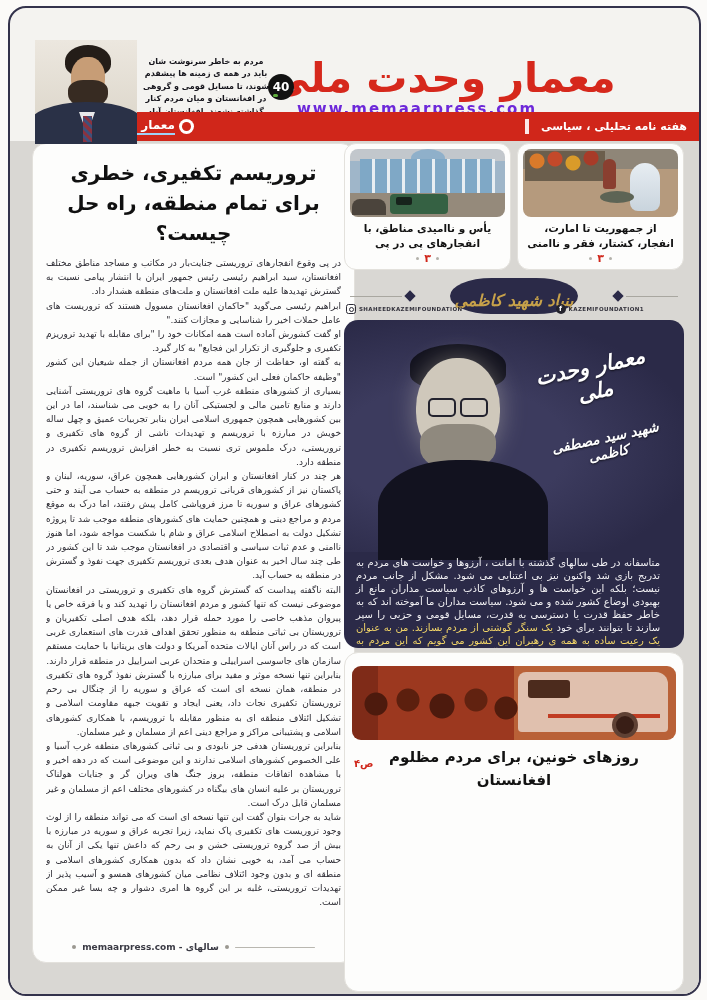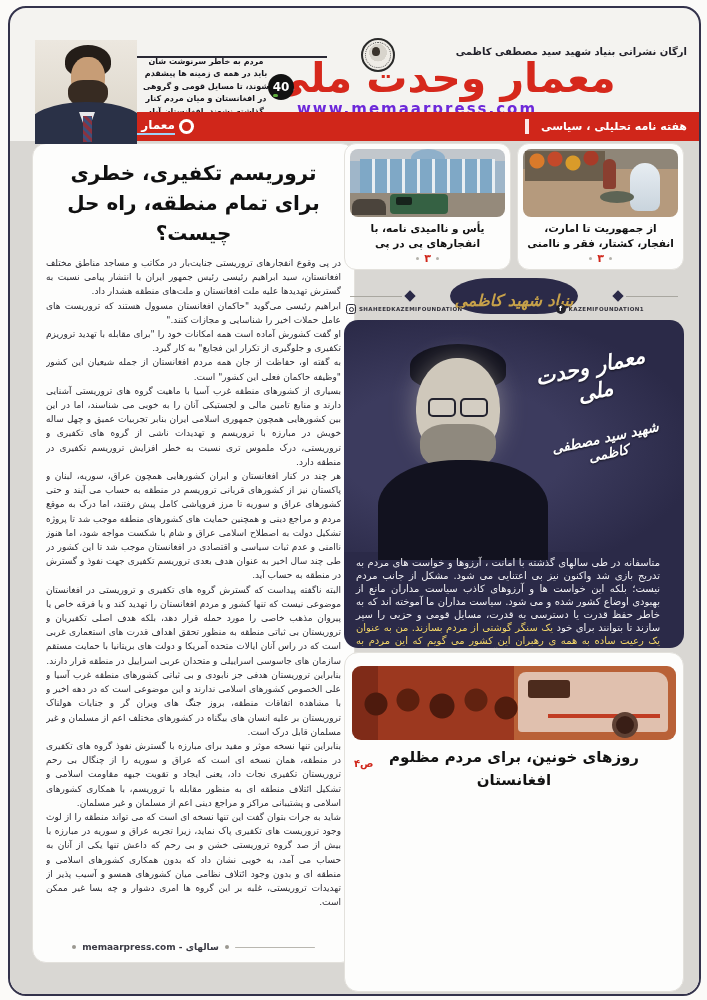--- a/index.html
+++ b/index.html
@@ -135,25 +135,20 @@
   .ba-head{position:relative;margin-top:6px;padding:0 14px;}
   .ba-head h2{margin:0;font-size:15px;line-height:1.55;font-weight:bold;color:#121212;text-align:center;}
   .page-ref{position:absolute;left:2px;top:12px;color:#d0261a;font-size:10px;font-weight:bold;}
 </style>
 </head>
 <body>
 
 <div class="page">
   <div class="frame">
 
-    <div class="org-line">
-      <div class="org-rule"></div>
-      <div class="stamp"></div>
-      <span class="org-text">ارگان نشراتی بنیاد شهید سید مصطفی کاظمی</span>
-    </div>
 
     <div class="masthead-photo">
       <div class="mp-hair"></div>
       <div class="mp-face"></div>
       <div class="mp-beard"></div>
       <div class="mp-suit"></div>
       <div class="mp-shirt"></div>
       <div class="mp-tie"></div>
     </div>
     <div class="masthead-quote">مردم به خاطر سرنوشت شان باید در همه ی زمینه ها پیشقدم شوند، تا مسایل قومی و گروهی در افغانستان و میان مردم کنار گذاشته نشوند. افغانستان آباد نخواهد شد</div>
@@ -177,22 +172,22 @@
     <div class="card lead-card">
       <h1 class="lead-headline">تروریسم تکفیری، خطری برای تمام منطقه، راه حل چیست؟</h1>
       <div class="lead-body">
         <p>در پی وقوع انفجارهای تروریستی جنایت‌بار در مکاتب و مساجد مناطق مختلف افغانستان، سید ابراهیم رئیسی رئیس جمهور ایران با انتشار پیامی نسبت به گسترش تهدیدها علیه ملت افغانستان و ملت‌های منطقه هشدار داد.</p>
         <p>ابراهیم رئیسی می‌گوید "حاکمان افغانستان مسوول هستند که تروریست های عامل حملات اخیر را شناسایی و مجازات کنند."</p>
         <p>او گفت کشورش آماده است همه امکانات خود را "برای مقابله با تهدید تروریزم تکفیری و جلوگیری از تکرار این فجایع" به کار گیرد.</p>
         <p>به گفته او، حفاظت از جان همه مردم افغانستان از جمله شیعیان این کشور "وظیفه حاکمان فعلی این کشور" است.</p>
         <p>بسیاری از کشورهای منطقه غرب آسیا با ماهیت گروه های تروریستی آشنایی دارند و منابع تامین مالی و لجستیکی آنان را به خوبی می شناسند، اما در این بین کشورهایی همچون جمهوری اسلامی ایران بنابر تجربیات عمیق و چهل ساله خویش در مبارزه با تروریسم و تهدیدات ناشی از گروه های تکفیری و تروریستی، درک ملموس تری نسبت به خطر افزایش تروریسم تکفیری در منطقه دارد.</p>
         <p>هر چند در کنار افغانستان و ایران کشورهایی همچون عراق، سوریه، لبنان و پاکستان نیز از کشورهای قربانی تروریسم در منطقه به حساب می آیند و حتی کشورهای عراق و سوریه تا مرز فروپاشی کامل پیش رفتند، اما درک به موقع مردم و مراجع دینی و همچنین حمایت های کشورهای منطقه موجب شد تا پروژه تشکیل دولت به اصطلاح اسلامی عراق و شام با شکست مواجه شود، اما هنوز ناامنی و عدم ثبات سیاسی و اقتصادی در افغانستان موجب شد تا این کشور در طی چند سال اخیر به عنوان هدف بعدی تروریسم تکفیری جهت نفوذ و گسترش در منطقه به حساب آید.</p>
         <p>البته ناگفته پیداست که گسترش گروه های تکفیری و تروریستی در افغانستان موضوعی نیست که تنها کشور و مردم افغانستان را تهدید کند و یا فرقه خاص یا پیروان مذهب خاصی را مورد حمله قرار دهد، بلکه هدف اصلی تکفیریان و تروریستان بی ثباتی منطقه به منظور تحقق اهداف قدرت های استعماری غربی است که در راس آنان ایالات متحده آمریکا و دولت های بریتانیا با حمایت مستقم سازمان های جاسوسی اسراییلی و متحدان عربی اسراییل در منطقه قرار دارند.</p>
+        <p>بنابراین تنها نسخه موثر و مفید برای مبارزه با گسترش نفوذ گروه های تکفیری در منطقه، همان نسخه ای است که عراق و سوریه را از چنگال بی رحم تروریستان تکفیری نجات داد، یعنی ایجاد و تقویت جبهه مقاومت اسلامی و تشکیل ائتلاف منطقه ای به منظور مقابله با تروریسم، با همکاری کشورهای اسلامی و پشتیبانی مراکز و مراجع دینی اعم از مسلمان و غیر مسلمان.</p>
         <p>بنابراین تروریستان هدفی جز نابودی و بی ثباتی کشورهای منطقه غرب آسیا و علی الخصوص کشورهای اسلامی ندارند و این موضوعی است که در دهه اخیر و با مشاهده اتفاقات منطقه، بروز جنگ های ویران گر و جنایات هولناک تروریستان بر علیه انسان های بیگناه در کشورهای مختلف اعم از مسلمان و غیر مسلمان قابل درک است.</p>
-        <p>بنابراین تنها نسخه موثر و مفید برای مبارزه با گسترش نفوذ گروه های تکفیری در منطقه، همان نسخه ای است که عراق و سوریه را از چنگال بی رحم تروریستان تکفیری نجات داد، یعنی ایجاد و تقویت جبهه مقاومت اسلامی و تشکیل ائتلاف منطقه ای به منظور مقابله با تروریسم، با همکاری کشورهای اسلامی و پشتیبانی مراکز و مراجع دینی اعم از مسلمان و غیر مسلمان.</p>
         <p>شاید به جرات بتوان گفت این تنها نسخه ای است که می تواند منطقه را از لوث وجود تروریست های تکفیری پاک نماید، زیرا تجربه عراق و سوریه در مبارزه با بیش از صد گروه تروریستی خشن و بی رحم که داعش تنها یکی از آنان به حساب می آمد، به خوبی نشان داد که بدون همکاری کشورهای اسلامی و منطقه ای و بدون وجود ائتلاف نظامی میان کشورهای همسو و آسیب پذیر از تهدیدات تروریستی، غلبه بر این گروه ها امری دشوار و چه بسا غیر ممکن است.</p>
 
       </div>
       <div class="lead-footer">
         <span class="fline"></span>
         <span class="fdot"></span>
         <span class="txt">سالهای - memaarpress.com</span>
         <span class="fdot"></span>
       </div>
     </div>
@@ -212,21 +207,21 @@
       </div>
     </div>
 
     <div class="teaser-card teaser-yas">
       <div class="teaser-img img-mosque">
         <div class="mo-dome"></div>
         <div class="mo-facade"></div>
         <div class="mo-crowd"></div>
         <div class="mo-truck"></div>
       </div>
-      <p class="teaser-caption">یأس و ناامیدی نامه، با انفجارهای پی در پی</p>
+      <p class="teaser-caption">یأس و ناامیدی مناطق، با انفجارهای پی در پی</p>
       <div class="teaser-page">
         <span class="pdot"></span>
         <span class="pnum">۳</span>
         <span class="pdot"></span>
       </div>
     </div>
 
     <div class="foundation-band">
       <div class="fb-line l"></div>
       <div class="fb-line r"></div>

